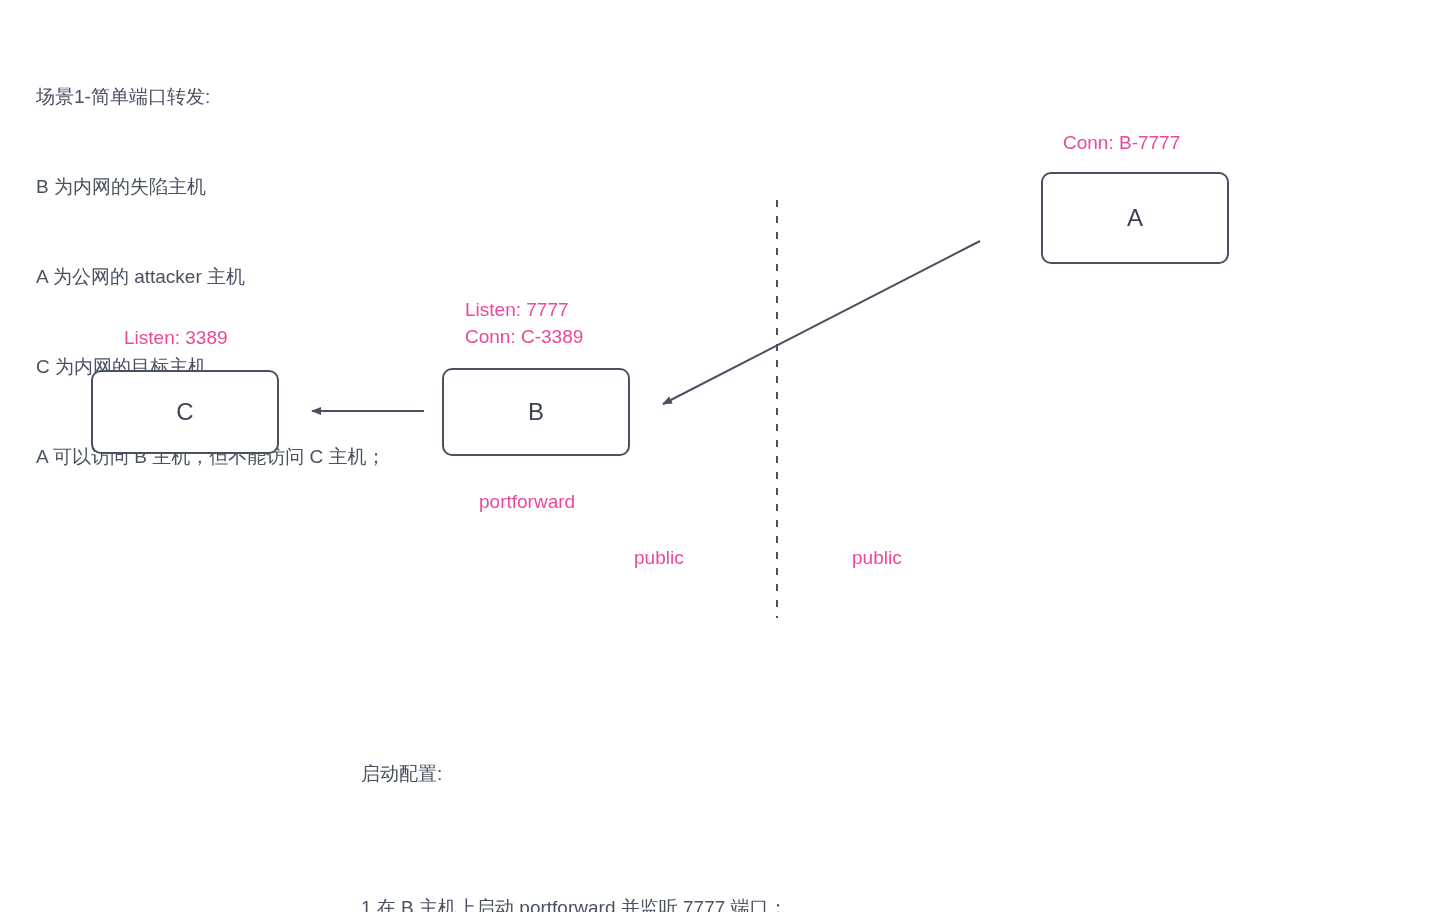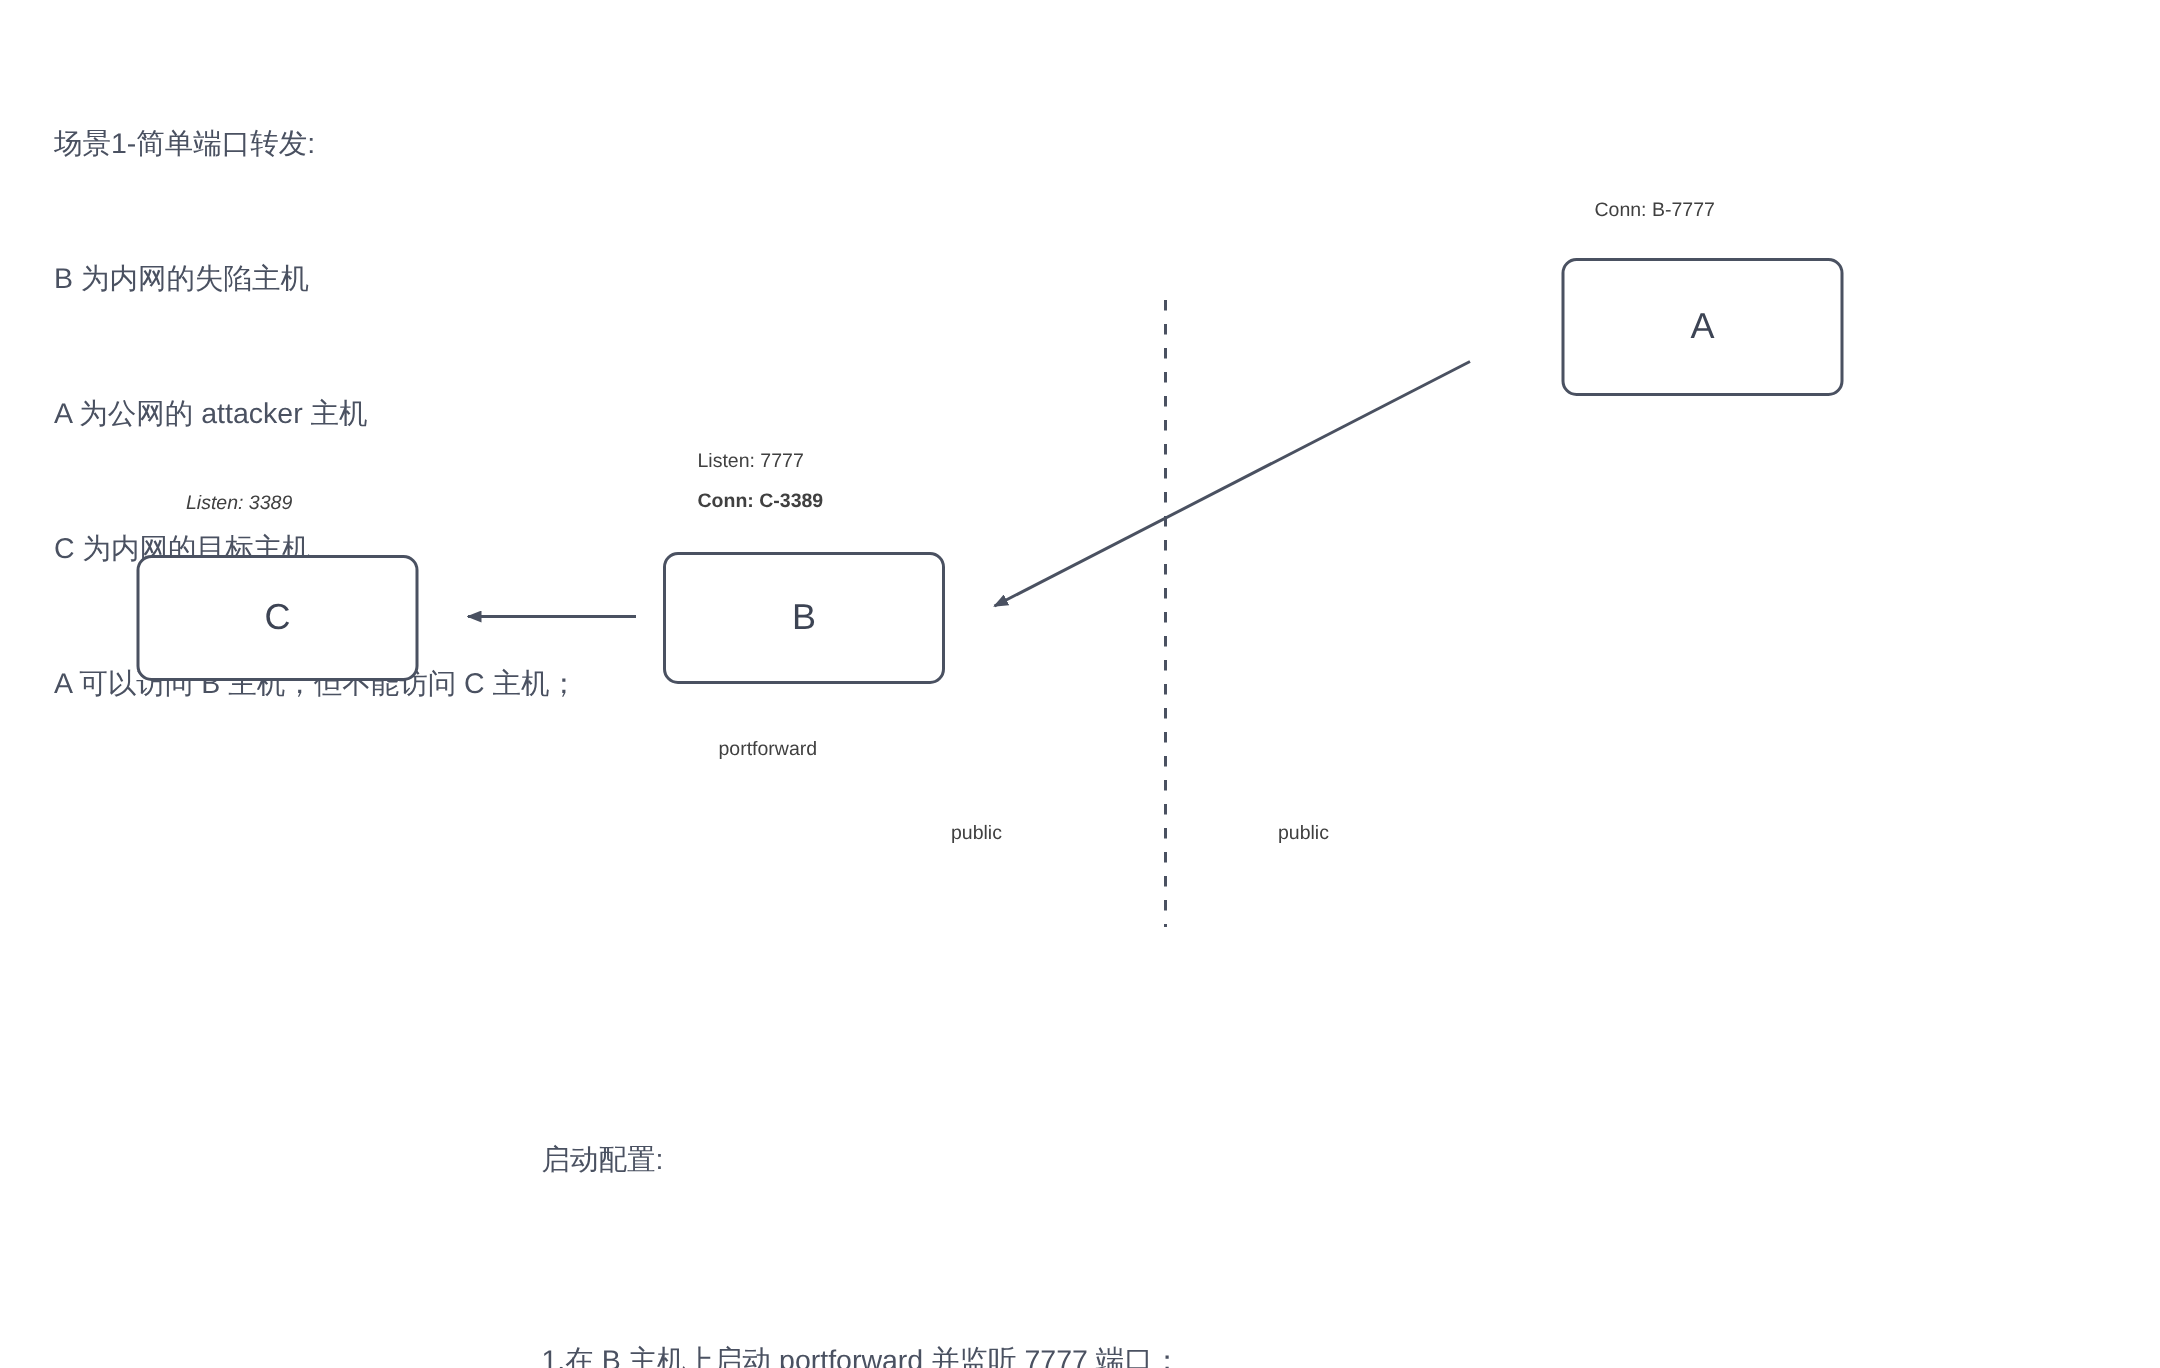--- a/index.html
+++ b/index.html
@@ -47,28 +47,28 @@
     justify-content: center;
     font-size: 24px;
     color: #3d4454;
   }
   .node-a { left: 1041px; top: 172px; width: 188px; height: 92px; }
   .node-b { left: 442px; top: 368px; width: 188px; height: 88px; }
   .node-c { left: 91px; top: 370px; width: 188px; height: 84px; }
 
   .label {
     position: absolute;
-    font-size: 13px;
-    color: #404040;
+    font-size: 19px;
+    color: #ec4899;
     white-space: pre;
   }
   .label-conn-a { left: 1063px; top: 132px; }
   .label-b-1 { left: 465px; top: 299px; }
-  .label-b-2 { left: 465px; top: 326px; font-weight: bold; }
-  .label-c { left: 124px; top: 327px; font-style: italic; }
+  .label-b-2 { left: 465px; top: 326px; }
+  .label-c { left: 124px; top: 327px; }
   .label-portforward { left: 479px; top: 491px; }
   .label-private { left: 634px; top: 547px; }
   .label-public { left: 852px; top: 547px; }
 
   .bottom-text {
     left: 361px;
     top: 655px;
   }
   .bottom-line {
     display: block;

